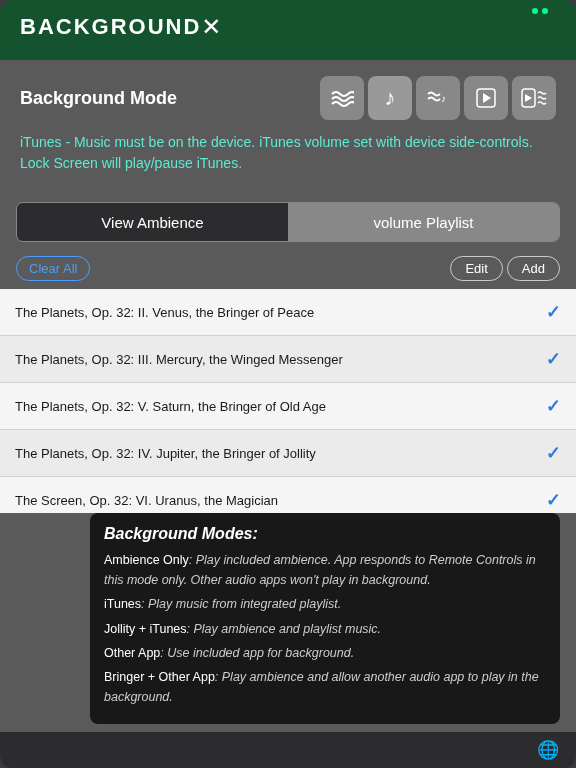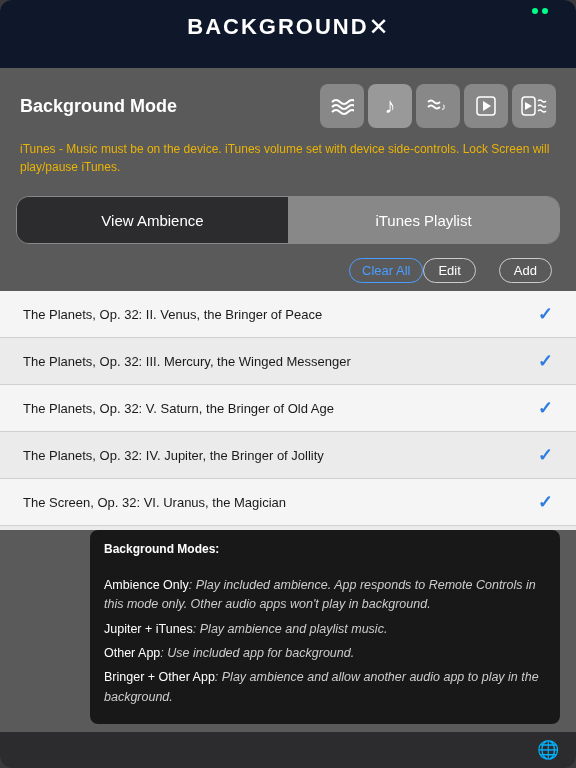--- a/index.html
+++ b/index.html
@@ -18,25 +18,25 @@
       height: 768px;
       background: #4a4a4a;
       border-radius: 12px;
       overflow: hidden;
       display: flex;
       flex-direction: column;
     }
 
     
     .header {
-      background: #0f172a;
-      padding: 14px 20px 28px 20px;
-      display: flex;
-      align-items: center;
-      justify-content: center;
+      background: #14532d;
+      padding: 14px 20px 20px 20px;
+      display: flex;
+      align-items: center;
+      justify-content: flex-start;
     }
 
     .header-title {
       color: #ffffff;
       font-size: 22px;
       font-weight: 700;
       letter-spacing: 2px;
     }
 
     .close-btn {
@@ -108,34 +108,34 @@
       justify-content: center;
       cursor: pointer;
       font-size: 18px;
     }
 
     .mode-icon-btn.selected {
       background: #999999;
     }
 
     .mode-description {
-      color: #eab308;
-      font-size: 12px;
+      color: #5eead4;
+      font-size: 14px;
       line-height: 1.5;
       margin-bottom: 0;
     }
 
     
     .tab-switcher {
       display: flex;
-      margin: 8px 16px 10px 16px;
-      border-radius: 13px;
+      margin: 16px 16px 10px 16px;
+      border-radius: 7px;
       overflow: hidden;
       border: 1px solid #888;
-      height: 48px;
+      height: 40px;
     }
 
     .tab-btn {
       flex: 1;
       border: none;
       font-size: 15px;
       font-weight: 500;
       cursor: pointer;
       display: flex;
       align-items: center;
@@ -149,54 +149,54 @@
 
     .tab-btn.active {
       background: #888888;
       color: #ffffff;
     }
 
     
     .action-bar {
       display: flex;
       align-items: center;
-      justify-content: flex-end;
-      padding: 4px 24px 8px 16px;
+      justify-content: space-between;
+      padding: 4px 16px 8px 16px;
     }
 
     .clear-all-btn {
       background: transparent;
       border: 1.5px solid #4a9eff;
       border-radius: 14px;
       color: #4a9eff;
       font-size: 13px;
       padding: 4px 12px;
       cursor: pointer;
     }
 
     .right-btns {
       display: flex;
-      gap: 23px;
+      gap: 4px;
     }
 
     .edit-btn, .add-btn {
       border: 1.5px solid #cccccc;
       border-radius: 14px;
       background: transparent;
       color: #ffffff;
       font-size: 13px;
       padding: 4px 14px;
       cursor: pointer;
     }
 
     .track-item {
       display: flex;
       align-items: center;
       justify-content: flex-end;
-      padding: 12px 23px;
+      padding: 12px 15px;
       border-bottom: 1px solid #d0d0d0;
       background: #f5f5f5;
     }
 
     .track-item:nth-child(even) {
       background: #ebebeb;
     }
 
     .track-name {
       color: #1a1a1a;
@@ -206,23 +206,24 @@
     }
 
     .checkmark {
       color: #2d7de0;
       font-size: 18px;
       font-weight: bold;
     }
 
     .tooltip-title {
       color: #ffffff;
-      font-size: 12px;
+      font-size: 16px;
       font-weight: 600;
-      margin-bottom: 20px;
+      margin-bottom: 8px;
+      font-style: italic;
     }
 
     .tooltip-line {
       color: #cccccc;
       font-size: 12.5px;
       line-height: 1.55;
       margin-bottom: 5px;
     }
 
     .tooltip-line .underline {
@@ -323,21 +324,21 @@
               <path d="M17 15 Q19 13 21 15 Q23 17 25 15" stroke="white" stroke-width="1.5" fill="none"></path>
             </svg>
           </button>
         </div>
       </div>
       <p class="mode-description">iTunes - Music must be on the device. iTunes volume set with device side-controls. Lock Screen will play/pause iTunes.</p>
     </div>
 
     <div class="tab-switcher">
       <button class="tab-btn inactive">View Ambience</button>
-      <button class="tab-btn active">iTunes Playlist</button>
+      <button class="tab-btn active">volume Playlist</button>
     </div>
 
     <div class="action-bar">
       <button class="clear-all-btn">Clear All</button>
       <div class="right-btns">
         <button class="edit-btn">Edit</button>
         <button class="add-btn">Add</button>
       </div>
     </div>
 
@@ -368,21 +369,22 @@
       
       
     </div>
         </div>
 
       <div class="tooltip-overlay">
         <div class="tooltip-title">Background Modes:</div>
 
         <div id="tooltip-lines">
             <p class="tooltip-line"><span class="underline">Ambience Only</span><span class="italic">: Play included ambience. App responds to Remote Controls in this mode only. Other audio apps won't play in background.</span></p>
-            <p class="tooltip-line"><span class="underline">Jupiter + iTunes</span><span class="italic">: Play ambience and playlist music.</span></p>
+            <p class="tooltip-line"><span class="underline">iTunes</span><span class="italic">: Play music from integrated playlist.</span></p>
+            <p class="tooltip-line"><span class="underline">Jollity + iTunes</span><span class="italic">: Play ambience and playlist music.</span></p>
             <p class="tooltip-line"><span class="underline">Other App</span><span class="italic">: Use included app for background.</span></p>
             <p class="tooltip-line"><span class="underline">Bringer + Other App</span><span class="italic">: Play ambience and allow another audio app to play in the background.</span></p>
           </div>
       </div>
     </div>
 
   </div>
 
   <div class="bottom-bar">
     <span class="globe-icon">🌐</span>

